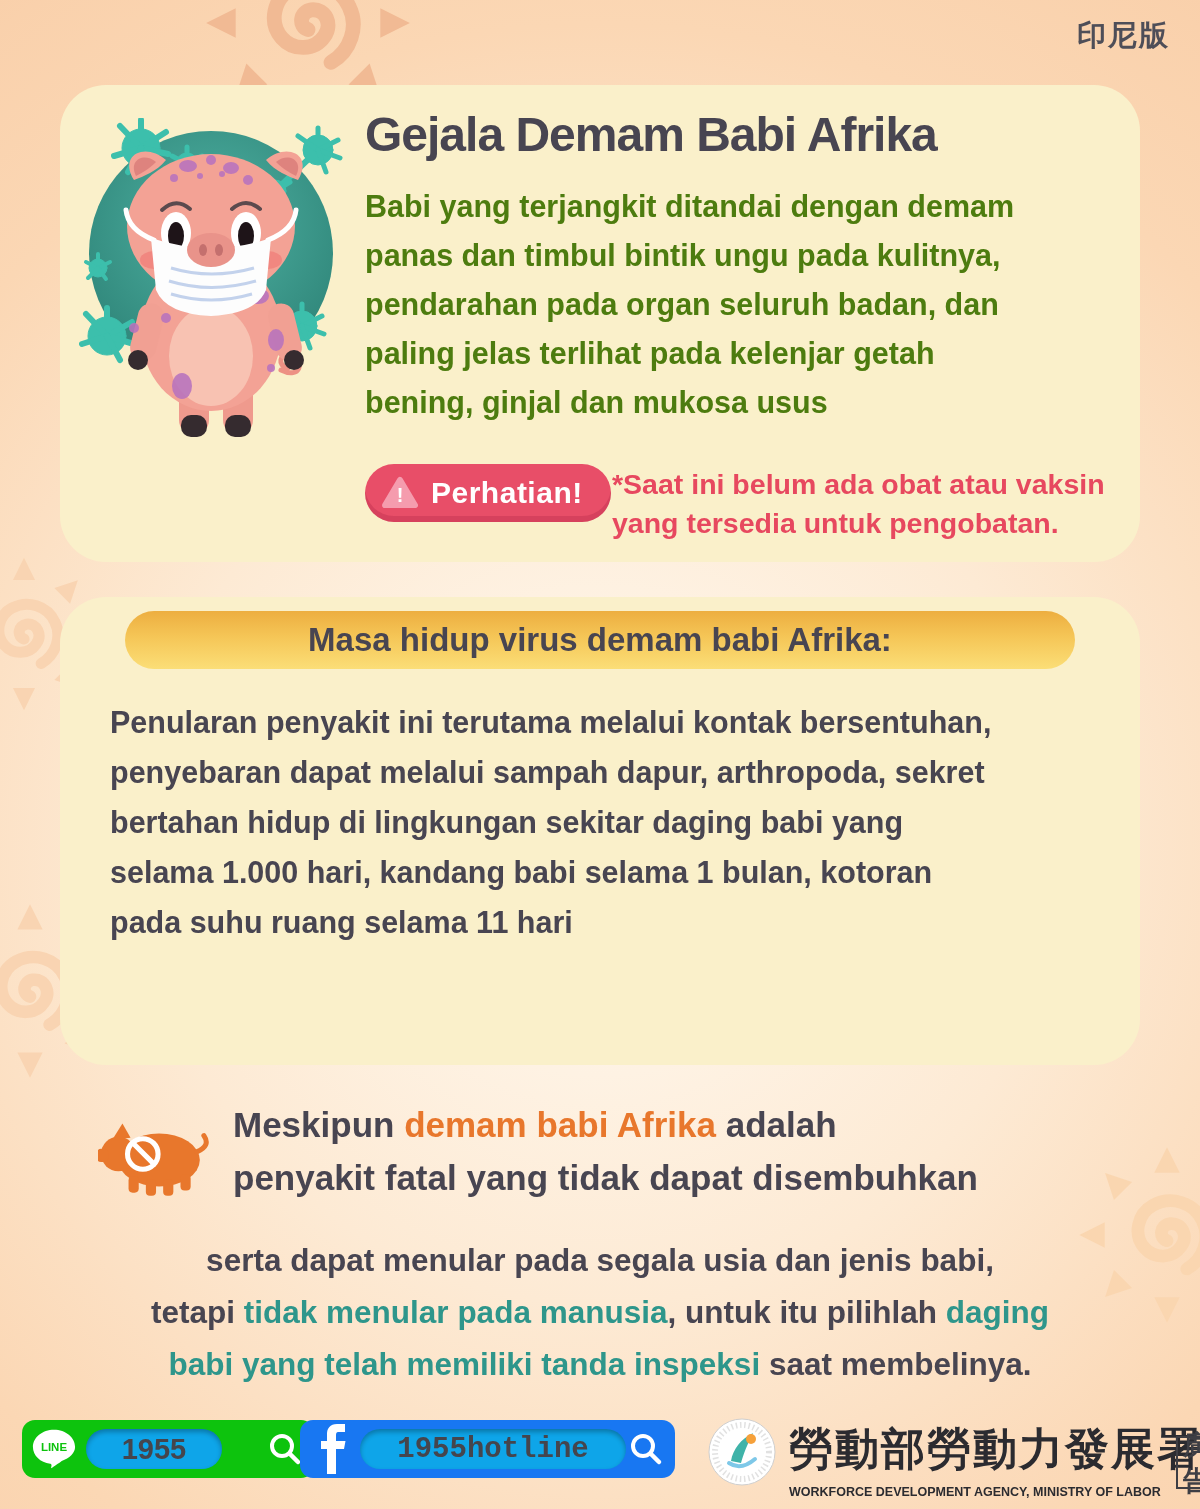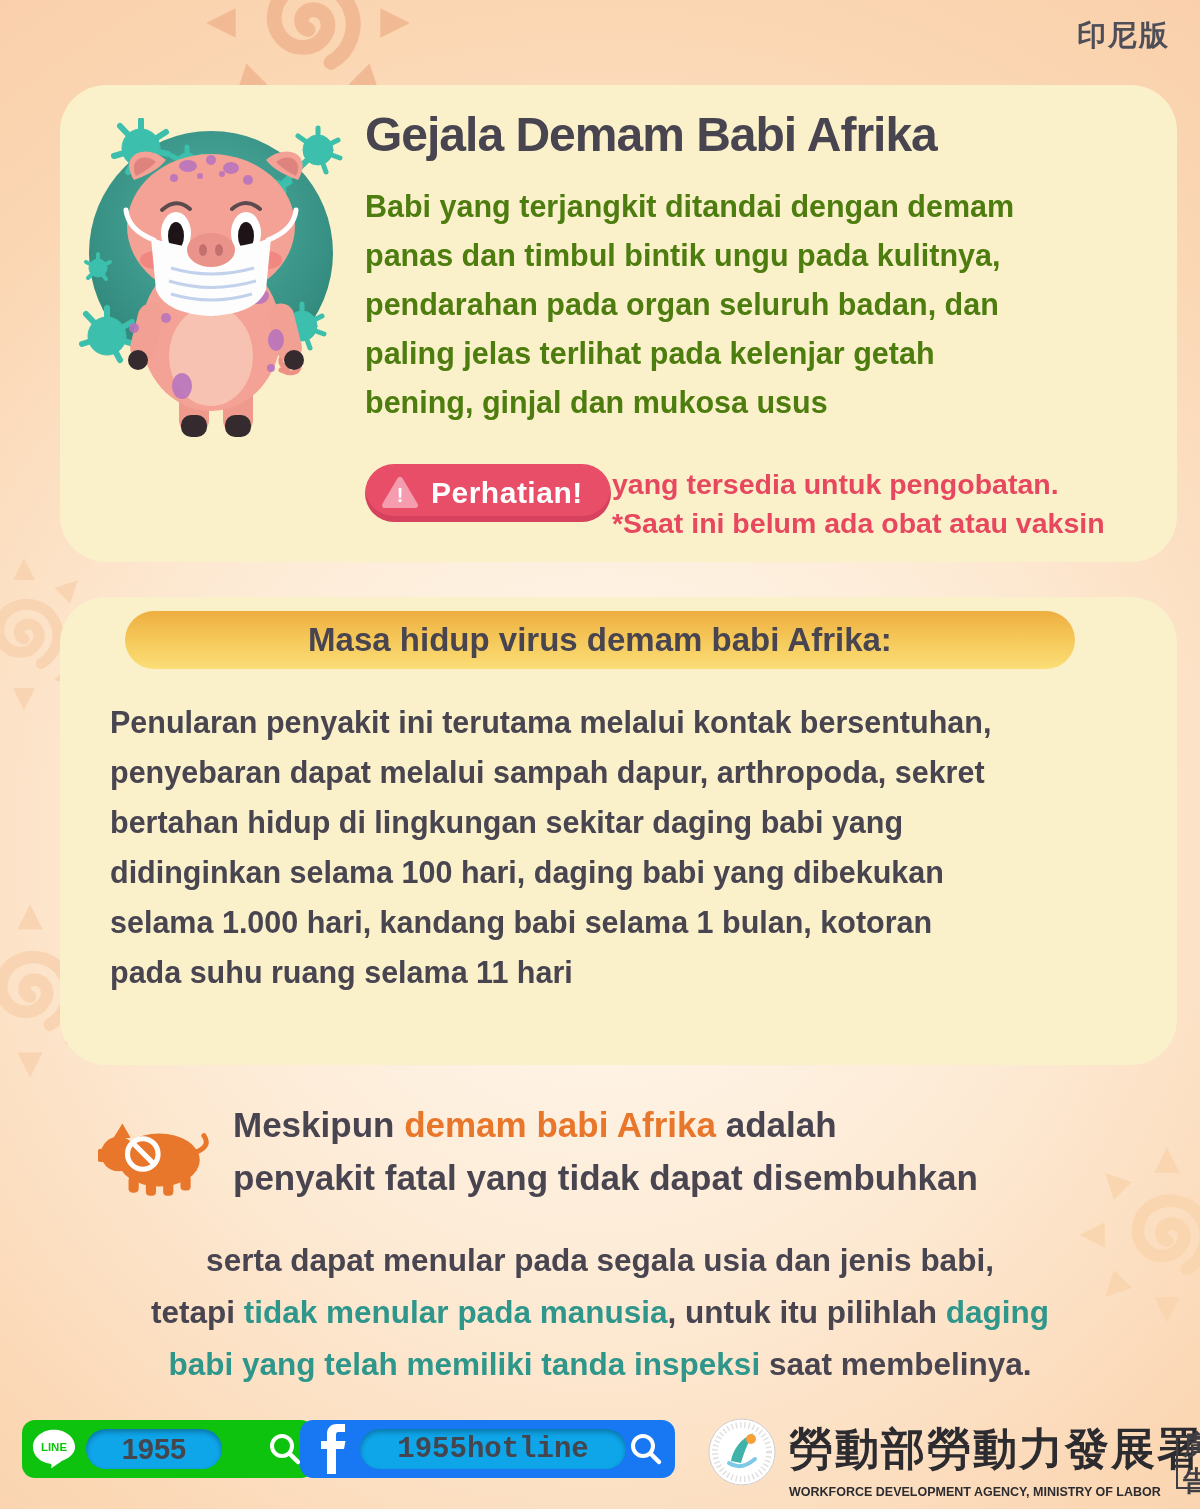--- a/index.html
+++ b/index.html
@@ -3,21 +3,21 @@
 <meta charset="utf-8">
 <style>
   html,body{margin:0;padding:0;background:#fff;}
   #poster{
     position:relative;width:1200px;height:1509px;overflow:hidden;
     font-family:"Liberation Sans",sans-serif;font-weight:700;
     background:radial-gradient(100% 80% at 50% 56%, #FFFAF2 0%, #FDEAD4 38%, #FBD7B4 68%, #F8CBA4 100%);
   }
   .sun{position:absolute;pointer-events:none;}
   .version{position:absolute;top:16px;right:30px;font-size:29px;color:#4E4E58;letter-spacing:2px;margin-left:13px;}
-  .card{position:absolute;left:60px;width:1080px;background:#FAF0CA;border-radius:46px;padding-left:37px;}
+  .card{position:absolute;left:60px;width:1080px;background:#FAF0CA;border-radius:46px;}
   #card1{top:85px;height:477px;}
   #card2{top:597px;height:468px;}
   .pig-illu{position:absolute;left:16px;top:33px;width:280px;height:325px;}
   .c1-title{position:absolute;left:305px;top:22px;font-size:48px;color:#484551;letter-spacing:-1px;}
   .c1-body{position:absolute;left:305px;top:97px;font-size:30.5px;line-height:49px;color:#4d7c0f;}
   .warn-badge{position:absolute;left:305px;top:379px;height:58px;padding:0 28px 0 16px;border-radius:29px;
     background:#E84E68;display:flex;align-items:center;gap:12px;
     box-shadow:inset 0 -6px 0 rgba(150,25,55,.22);}
   .warn-badge .lbl{color:#fff;font-size:30px;letter-spacing:.5px;}
   .warn-note{position:absolute;left:552px;top:380px;font-size:28.5px;line-height:39px;color:#E7485F;}
@@ -246,32 +246,31 @@
 
     <div class="warn-badge">
       <svg width="38" height="34" viewBox="0 0 40 36">
         <path d="M20 4 36 31H4z" fill="#F59CAE" stroke="#F59CAE" stroke-width="6" stroke-linejoin="round"></path>
         <text x="20" y="28" text-anchor="middle" font-size="21" font-weight="bold" fill="#fff" font-family="Liberation Sans, sans-serif">!</text>
       </svg>
       <span class="lbl">Perhatian!</span>
     </div>
 
     <div class="warn-note">
+      <div>*Saat ini belum ada obat atau vaksin</div>
       <div>yang tersedia untuk pengobatan.</div>
-      <div>*Saat ini belum ada obat atau vaksin</div>
     </div>
   </div>
 
   <div class="card" id="card2">
     <div class="pill">Masa hidup virus demam babi Afrika:</div>
     <div class="c2-body">
       <div>Penularan penyakit ini terutama melalui kontak bersentuhan,</div>
       <div>penyebaran dapat melalui sampah dapur, arthropoda, sekret</div>
       <div>bertahan hidup di lingkungan sekitar daging babi yang</div>
-      <div>didinginkan selama 100 hari, daging babi yang dibekukan</div>
       <div>selama 1.000 hari, kandang babi selama 1 bulan, kotoran</div>
       <div>pada suhu ruang selama 11 hari</div>
     </div>
   </div>
 
   <svg class="notice-pig" viewBox="0 0 110 80">
     <g fill="#E8772C">
       <ellipse cx="60" cy="44" rx="40" ry="26"></ellipse>
       <circle cx="20" cy="38" r="17"></circle>
       <rect x="-1" y="33" width="11" height="13" rx="4"></rect>

